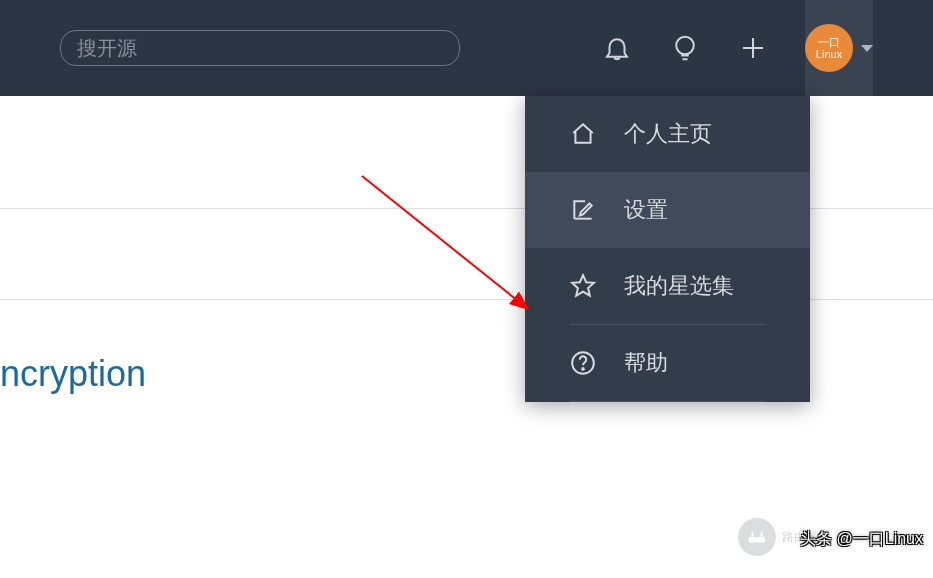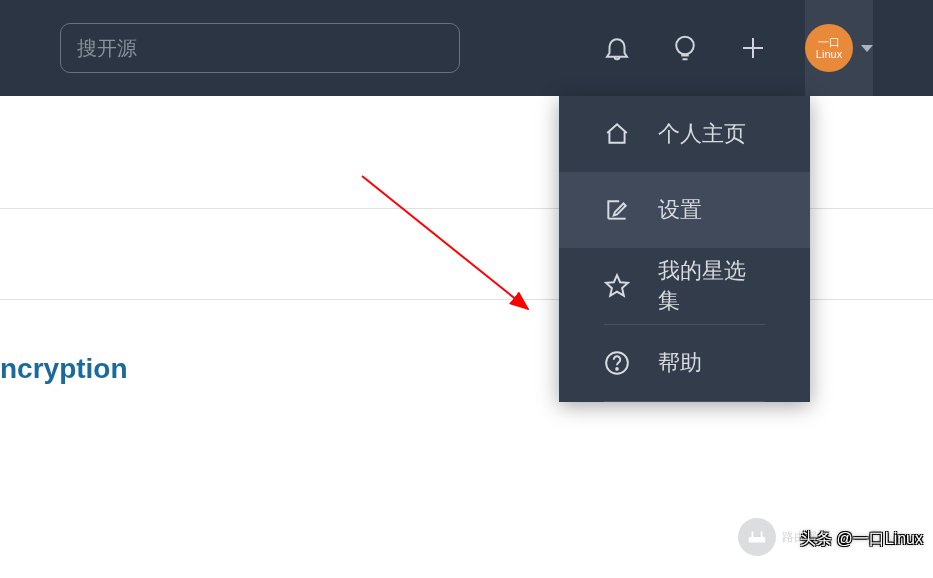--- a/index.html
+++ b/index.html
@@ -18,23 +18,23 @@
     .topbar {
       height: 96px;
       background: #2c3544;
       display: flex;
       align-items: center;
       padding: 0 60px;
       gap: 30px;
     }
     .search-box {
       width: 400px;
-      height: 50px;
+      height: 36px;
       border: 1px solid #6a7280;
-      border-radius: 10px;
+      border-radius: 16px;
       background: transparent;
       color: #e5e5e5;
       font-size: 20px;
       padding: 0 16px;
       outline: none;
     }
     .search-box::placeholder {
       color: #8a909a;
     }
     .topbar-icons {
@@ -101,29 +101,29 @@
       left: 0;
       right: 0;
       height: 1px;
       background: #dde1e6;
     }
     .partial-link {
       position: absolute;
       top: 257px;
       left: 0;
       color: #1a6b9c;
-      font-size: 28px;
-      font-weight: 700;
+      font-size: 36px;
+      font-weight: 400;
       cursor: pointer;
     }
     .dropdown {
       position: absolute;
       top: 0;
       right: 123px;
-      width: 251px;
+      width: 285px;
       background: #333c4b;
       box-shadow: 0 4px 20px rgba(0,0,0,0.35);
     }
     .dropdown-item {
       display: flex;
       align-items: center;
       height: 76px;
       padding: 0 45px;
       gap: 28px;
       cursor: pointer;

